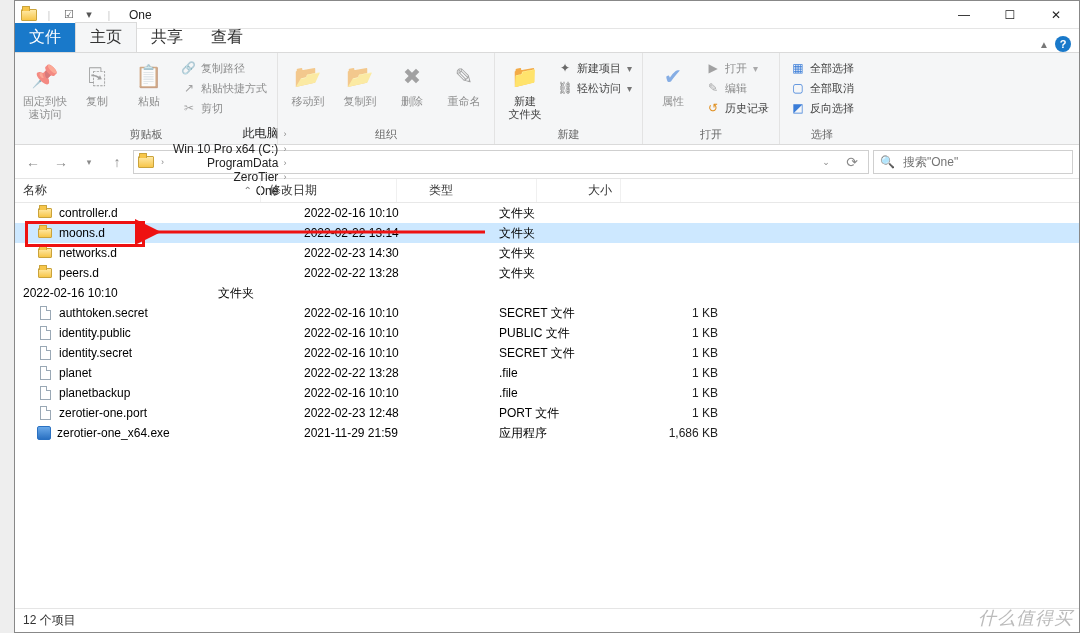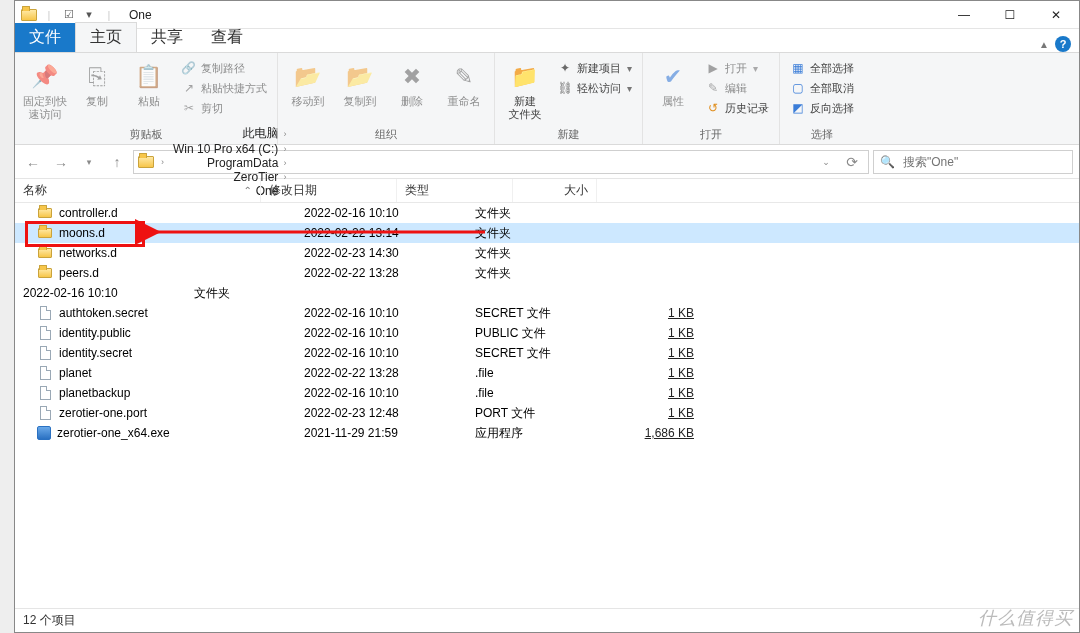--- a/index.html
+++ b/index.html
@@ -42,27 +42,27 @@
   .crumb .sep { color:#888; font-size:9px; padding:0 3px;}
   .addr-right { display:flex; align-items:center; gap:2px; margin-left:auto;}
   .searchbox { width:200px; height:24px; border:1px solid #cfcfcf; display:flex; align-items:center; padding:0 6px; color:#777; gap:6px;}
   .searchbox input { border:none; outline:none; flex:1; font-size:12px; color:#333; background:transparent;}
   
   .list { position:relative; height: calc(100% - 28px - 24px - 92px - 34px - 24px); overflow:auto;}
   .colhead { display:flex; border-bottom:1px solid #e8e8e8; height:24px; align-items:center; color:#333; font-size:12px; user-select:none;}
   .colhead > div { border-right:1px solid #f0f0f0; padding:0 8px; display:flex; align-items:center; height:100%;}
   .c-name { width:246px; padding-left:10px;}
   .c-date { width:136px;}
-  .c-type { width:116px;}
+  .c-type { width:116px;margin-left:24px;}
   .c-size { width:84px; justify-content:flex-end;}
   .rows .row { display:flex; height:20px; align-items:center; font-size:12px;gap:35px;}
   .rows .row.selected { background:#cde8ff; }
   .row > div { padding:0 8px; overflow:hidden; text-overflow:ellipsis; white-space:nowrap;}
   .row .c-name { display:flex; align-items:center; gap:6px; padding-left:22px;}
-  .row .c-size { text-align:right; justify-content:flex-end; display:flex; color:#222;text-decoration:underline;}
+  .row .c-size { text-align:right; justify-content:flex-end; display:flex; color:#222;}
   .ficon { width:16px; height:16px; display:flex; align-items:center; justify-content:center; font-size:12px;}
   .ficon.folder .folder-glyph { width:14px; height:10px;}
   .ficon.file { color:#888;}
   .ficon.file .doc { width:11px; height:14px; border:1px solid #9aa8b5; background:#fff; position:relative;}
   .ficon.file .doc::after{content:"";position:absolute;top:-1px;right:-1px;width:4px;height:4px;background:#fff;border-left:1px solid #9aa8b5;border-bottom:1px solid #9aa8b5;}
   .ficon.exe { width:14px; height:14px; background:linear-gradient(#6aa9e9,#2a71c2); border:1px solid #2a71c2; border-radius:2px;}
   
   .statusbar { position:absolute; bottom:0; left:0; right:0; height:24px; border-top:1px solid #e5e5e5; display:flex; align-items:center; padding:0 8px; font-size:12px; color:#333; background:#fff;}
   
   .highlight-box { position:absolute; border:3px solid #e11; pointer-events:none;}

